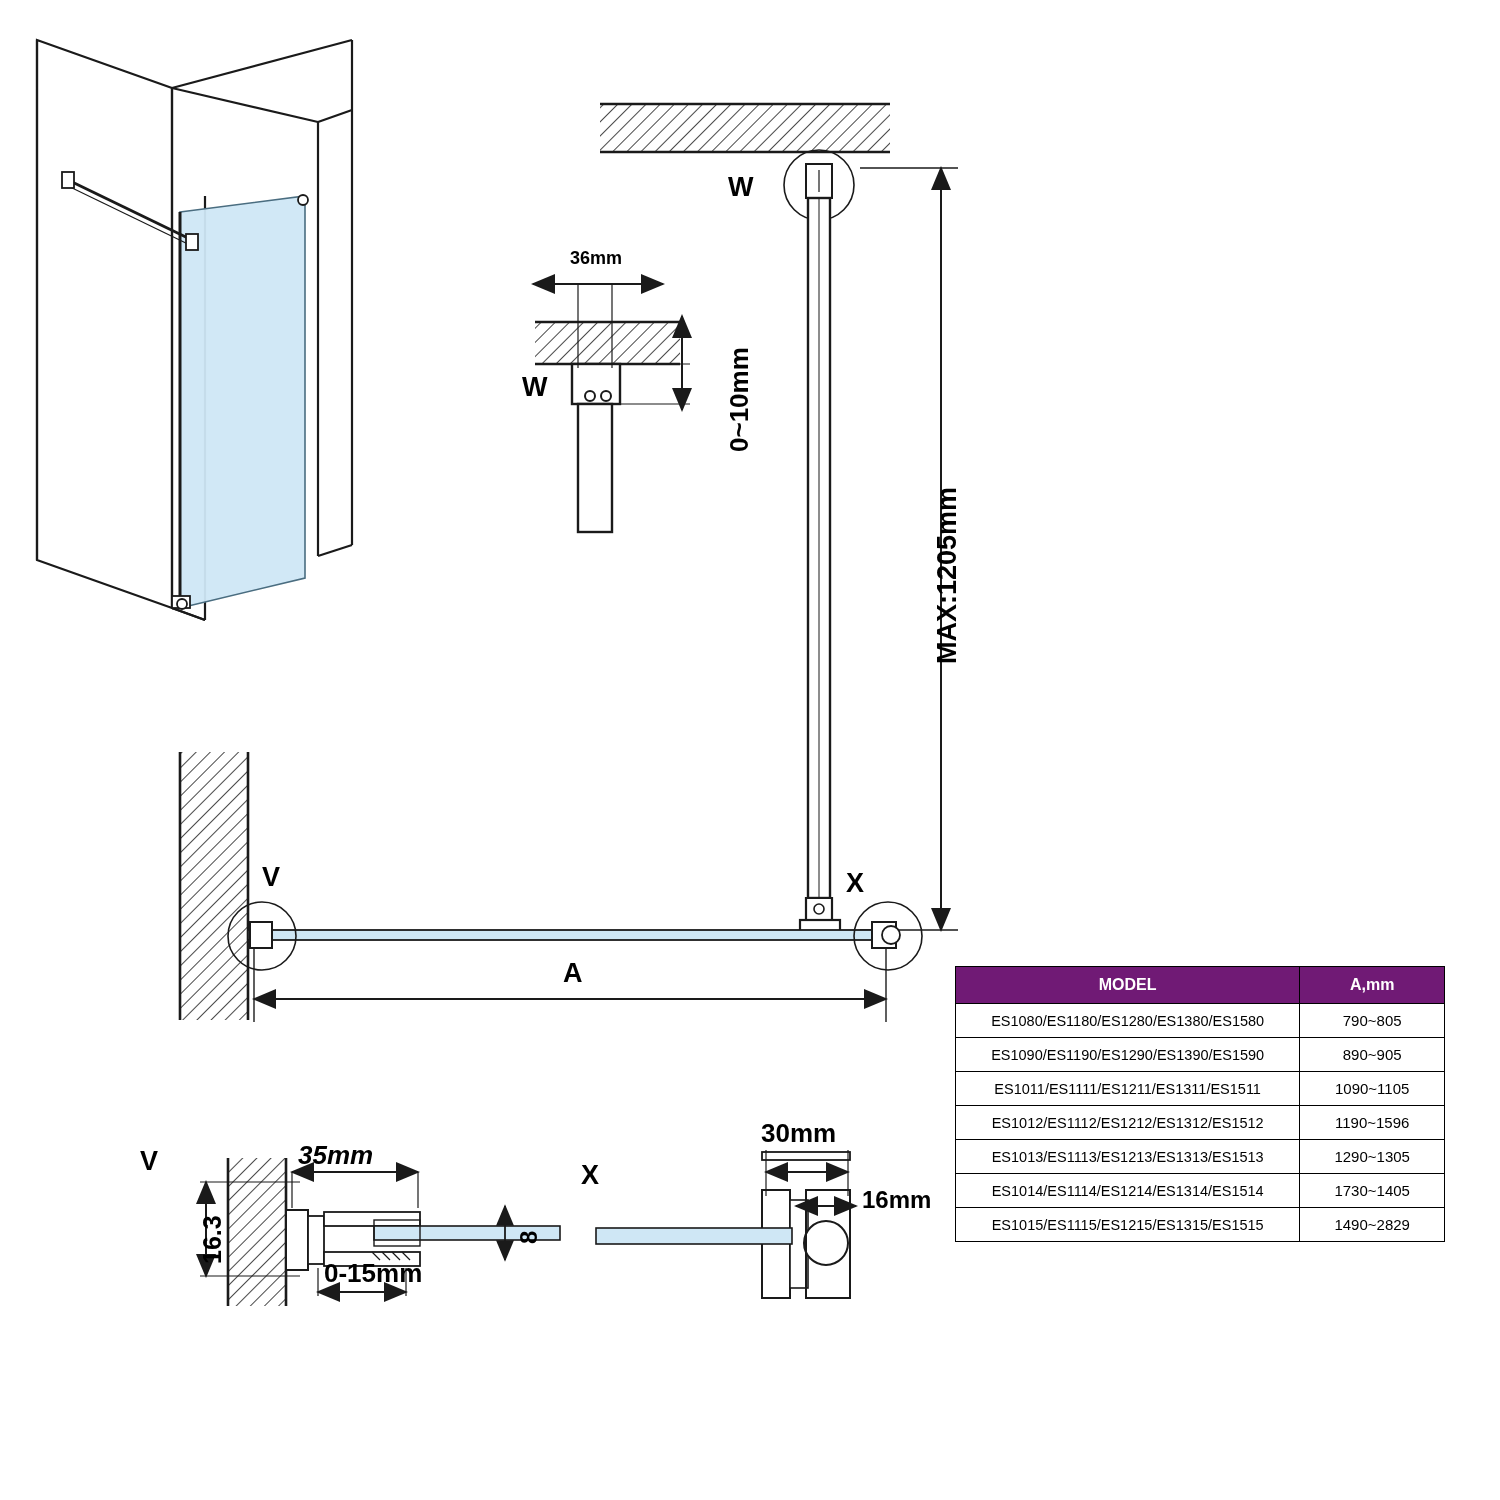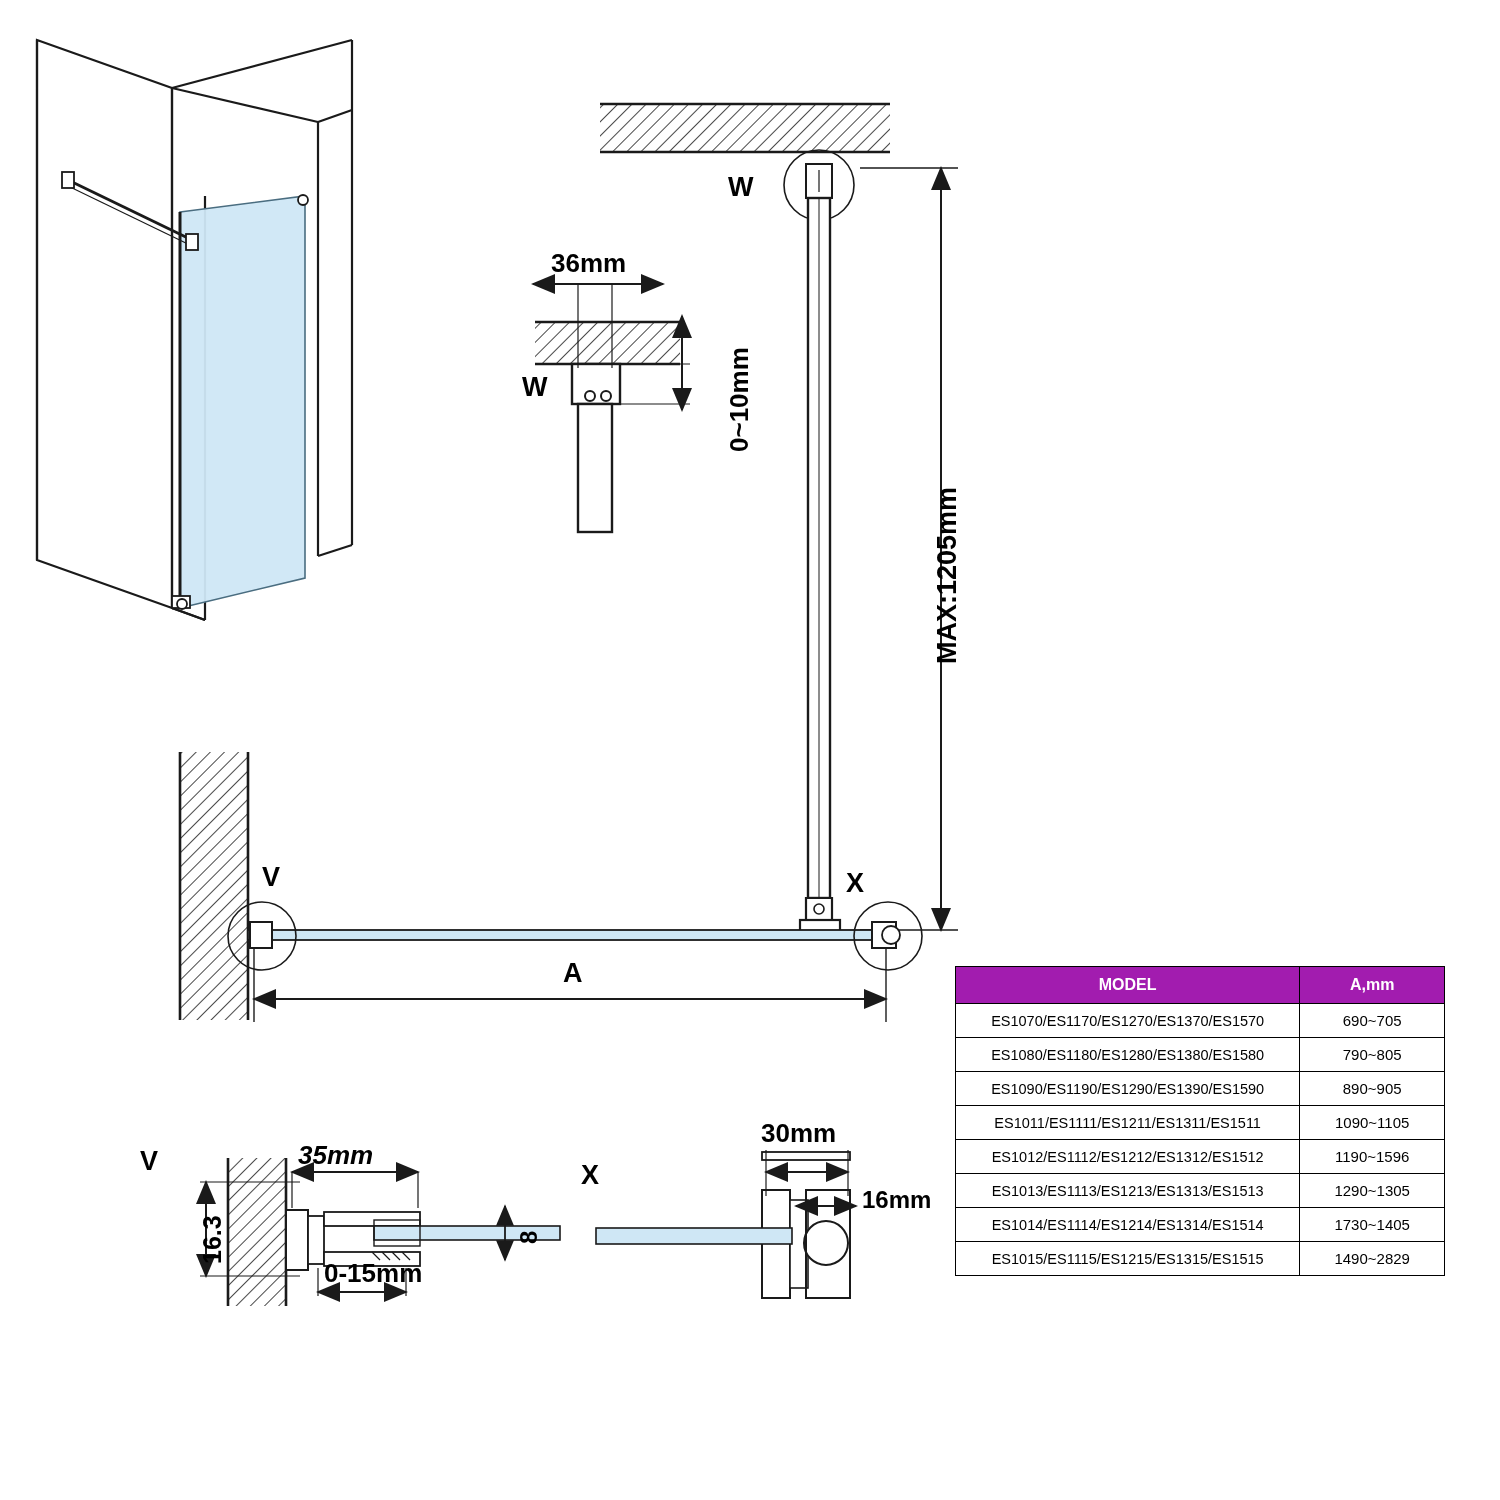--- a/index.html
+++ b/index.html
@@ -37,21 +37,21 @@
   #spec-table {
     position: absolute;
     left: 955px;
     top: 966px;
     width: 490px;
     border-collapse: collapse;
     font-family: "Liberation Sans", sans-serif;
     font-size: 15px;
   }
   #spec-table th {
-    background: #a21caf;
+    background: #701a75;
     color: #ffffff;
     font-weight: bold;
     font-size: 16px;
     padding: 9px 4px;
     border: 1px solid #000000;
     text-align: center;
   }
   #spec-table td {
     border: 1px solid #000000;
     padding: 8px 4px;
@@ -228,21 +228,21 @@
       <line x1="848" y1="1150" x2="848" y2="1196" stroke="#1a1a1a" stroke-width="1.2"></line>
 
       <line x1="796" y1="1206" x2="856" y2="1206" stroke="#1a1a1a" stroke-width="2" marker-start="url(#arrL)" marker-end="url(#arrR)"></line>
     </g>
   </svg>
 
   <span class="lbl" style="left:728px; top:172px; font-size:27px;">W</span>
 
   <span class="lbl" style="left:522px; top:372px; font-size:27px;">W</span>
 
-  <span class="lbl" style="left:551px; top:248px; font-size:26px;">36mm</span>
+  <span class="lbl" style="left:570px; top:248px; font-size:18px;">36mm</span>
 
   <span class="lbl rot90" style="left:724px; top:452px; font-size:26px;">0~10mm</span>
 
   <span class="lbl rot90" style="left:932px; top:664px; font-size:27px;">MAX:1205mm</span>
 
   <span class="lbl" style="left:262px; top:862px; font-size:27px;">V</span>
 
   <span class="lbl" style="left:846px; top:868px; font-size:27px;">X</span>
 
   <span class="lbl" style="left:563px; top:958px; font-size:27px;">A</span>
@@ -265,24 +265,20 @@
 
   <table id="spec-table">
     <thead>
       <tr>
         <th>MODEL</th>
         <th>A,mm</th>
       </tr>
     </thead>
     <tbody id="spec-tbody">
         <tr>
-          <td class="model-col">ES1070/ES1170/ES1270/ES1370/ES1570</td>
-          <td class="a-col">690~705</td>
-        </tr>
-        <tr>
           <td class="model-col">ES1080/ES1180/ES1280/ES1380/ES1580</td>
           <td class="a-col">790~805</td>
         </tr>
         <tr>
           <td class="model-col">ES1090/ES1190/ES1290/ES1390/ES1590</td>
           <td class="a-col">890~905</td>
         </tr>
         <tr>
           <td class="model-col">ES1011/ES1111/ES1211/ES1311/ES1511</td>
           <td class="a-col">1090~1105</td>

